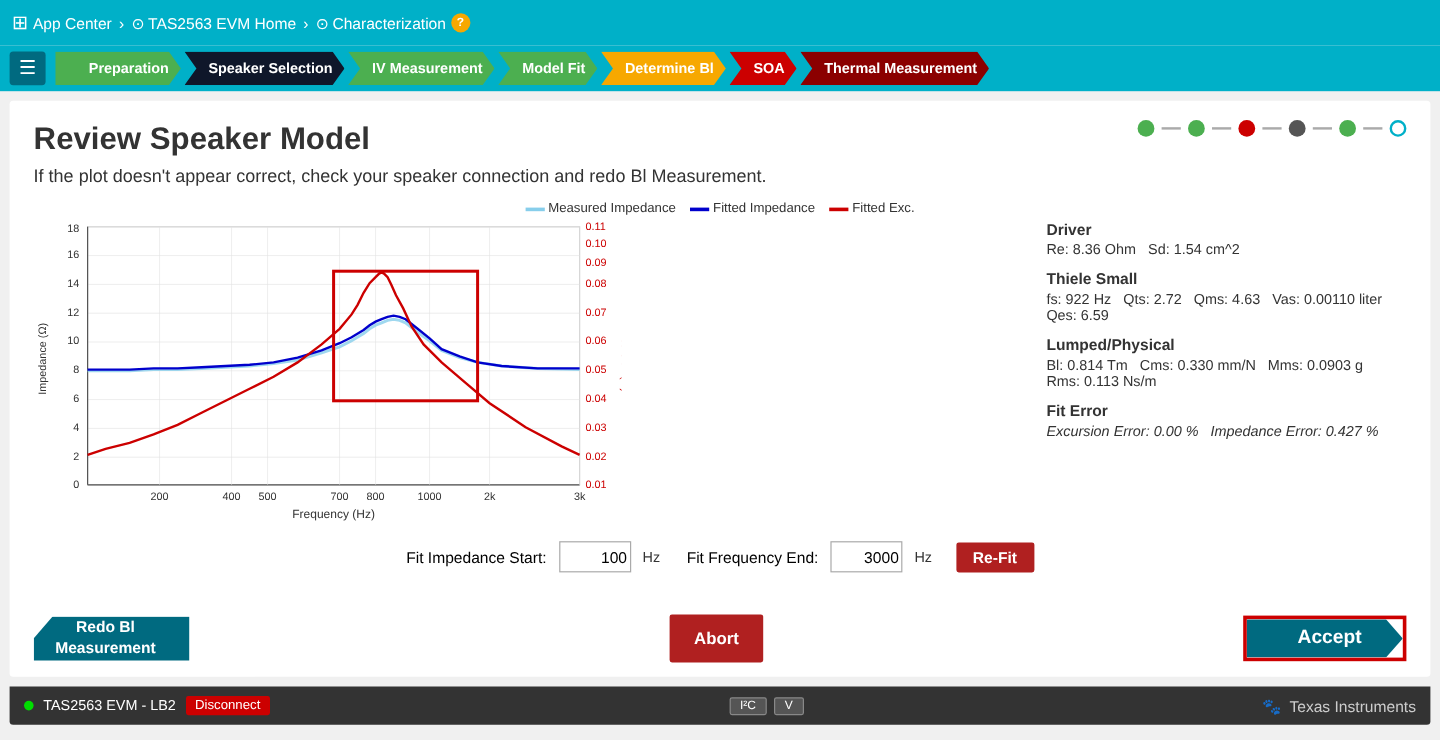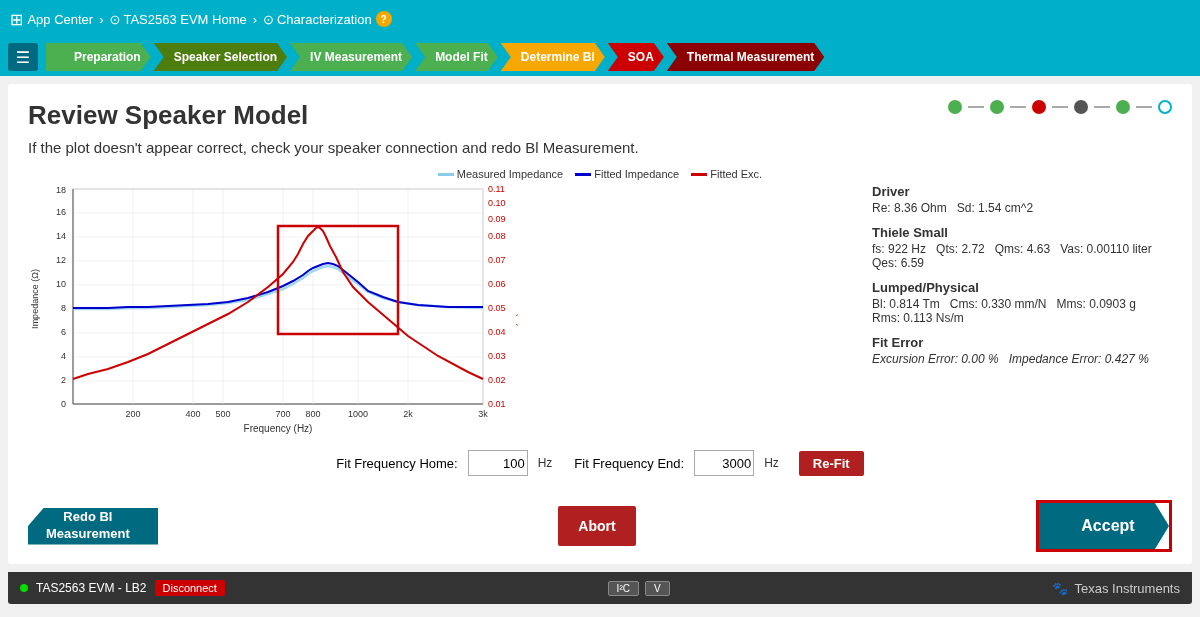--- a/index.html
+++ b/index.html
@@ -250,21 +250,21 @@
       background: #006a80;
       color: white;
       border: none;
       padding: 10px 20px 10px 28px;
       font-size: 16px;
       font-weight: bold;
       cursor: pointer;
       position: relative;
       clip-path: polygon(0 0, calc(100% - 14px) 0, 100% 50%, calc(100% - 14px) 100%, 0 100%);
       min-width: 130px;
-      height: 46px;
+      height: 32px;
       display: flex; align-items: center; justify-content: center;
     }
   </style>
 </head>
 <body>
 
 <div class="top-bar">
   <span style="font-size:16px; margin-right:4px;">⊞</span>
   <span style="cursor:pointer;">App Center</span>
   <span class="breadcrumb-sep">›</span>
@@ -276,21 +276,21 @@
   <span class="question-badge">?</span>
 </div>
 
 <div class="steps-bar">
   <button class="menu-btn">
     <span>☰</span>
   </button>
   <div class="step" style="background:#4caf50;">
     <span>Preparation</span>
   </div>
-  <div class="step" style="background:#4d7c0f;">
+  <div class="step" style="background:#0f172a;">
     <span>Speaker Selection</span>
   </div>
   <div class="step" style="background:#4caf50;">
     <span>IV Measurement</span>
   </div>
   <div class="step" style="background:#4caf50;">
     <span>Model Fit</span>
   </div>
   <div class="step" style="background:#f7a800;">
     <span>Determine Bl</span>
@@ -448,21 +448,21 @@
         <div class="param-title">Fit Error</div>
         <div class="param-line">
           <em><span>Excursion Error: 0.00 %</span>&nbsp;&nbsp;
           <span>Impedance Error: 0.427 %</span></em>
         </div>
       </div>
     </div>
   </div>
 
   <div class="fit-controls">
-    <span>Fit Frequency Home:</span>
+    <span>Fit Impedance Start:</span>
     <input type="text" class="fit-input" value="100" style="">
     <span class="hz-label">Hz</span>
     <span style="margin-left:12px;">Fit Frequency End:</span>
     <input type="text" class="fit-input" value="3000" style="">
     <span class="hz-label">Hz</span>
     <button class="refit-btn" style="margin-left:10px;">Re-Fit</button>
   </div>
 
   <div class="bottom-buttons">
     <button class="redo-btn" style="clip-path: polygon(16px 0, 100% 0, 100% 100%, 0 100%, 0 calc(50%)); font-size:13px; font-weight:bold; text-align:center; line-height:1.3;">

